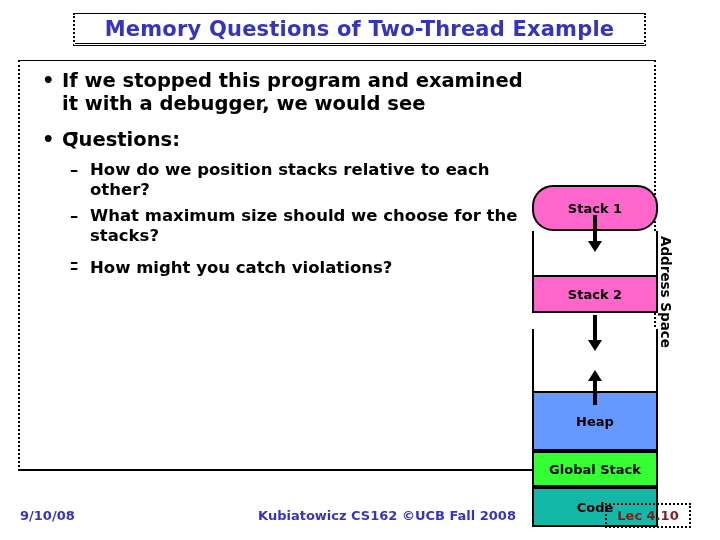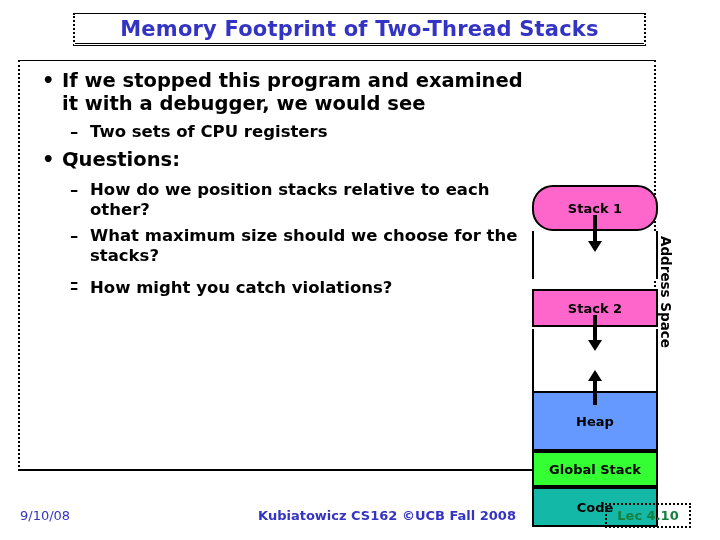--- a/index.html
+++ b/index.html
@@ -171,21 +171,21 @@
     font-family: "DejaVu Sans", sans-serif;
   }
 
   
   #footer-date {
     position: absolute;
     left: 20px;
     top: 508px;
     color: #3434c4;
     font-size: 13px;
-    font-weight: normal;
+    font-weight: bold;
     font-family: "DejaVu Sans", sans-serif;
   }
   #footer-center {
     position: absolute;
     left: 0;
     top: 508px;
     width: 720px;
     text-align: center;
     color: #3434c4;
     font-size: 13px;
@@ -199,47 +199,46 @@
     top: 503px;
     width: 86px;
     height: 25px;
     border: 2px dotted #000;
     box-sizing: border-box;
     display: flex;
     align-items: center;
     justify-content: center;
   }
   #footer-lec-text {
-    color: #15803d;
+    color: #7f1d1d;
     font-size: 13px;
     font-weight: bold;
     font-family: "DejaVu Sans", sans-serif;
   }
 </style>
 </head>
 <body>
 
 <div id="title-box">
-  <span id="title-text" style="color: rgb(52, 52, 196);">Memory Footprint of Two-Thread Stacks</span>
+  <span id="title-text" style="color: rgb(52, 52, 196);">Memory Questions of Two-Thread Example</span>
 </div>
 
 <div id="content-box">
 
   <div id="bullets">
 
     <div class="lvl1">
       <span class="marker">•</span>
       <span>If we stopped this program and examined it with a debugger, we would see</span>
     </div>
 
     <div class="gap-sm"></div>
 
     <div class="lvl2">
       <span class="marker">–</span>
-      <span>Two sets of CPU registers</span>
     </div>
 
     <div class="lvl2">
       <span class="marker">–</span>
     </div>
 
     <div class="gap-sm"></div>
 
     <div class="lvl1">
       <span class="marker">•</span>
@@ -276,21 +275,21 @@
   </div>
 
   <div id="mem-diagram">
 
     <div class="mem-block" id="blk-stack1" style="top: 0px; height: 46px; background: rgb(255, 102, 204); border-radius: 21px;">
       <span>Stack 1</span>
     </div>
 
     <div class="mem-block mem-empty" id="blk-gap1" style="top: 46px; height: 48px; background: rgb(255, 255, 255);"></div>
 
-    <div class="mem-block" id="blk-stack2" style="top: 90px; height: 38px; background: rgb(255, 102, 204); margin-top: 14px;">
+    <div class="mem-block" id="blk-stack2" style="top: 90px; height: 38px; background: rgb(255, 102, 204);">
       <span>Stack 2</span>
     </div>
 
     <div class="mem-block mem-empty" id="blk-gap2" style="top: 144px; height: 62px; background: rgb(255, 255, 255);"></div>
 
     <div class="mem-block" id="blk-heap" style="top: 206px; height: 60px; background: rgb(102, 153, 255);">
       <span>Heap</span>
     </div>
 
     <div class="mem-block" id="blk-global" style="top: 266px; height: 36px; background: rgb(51, 255, 51);">

